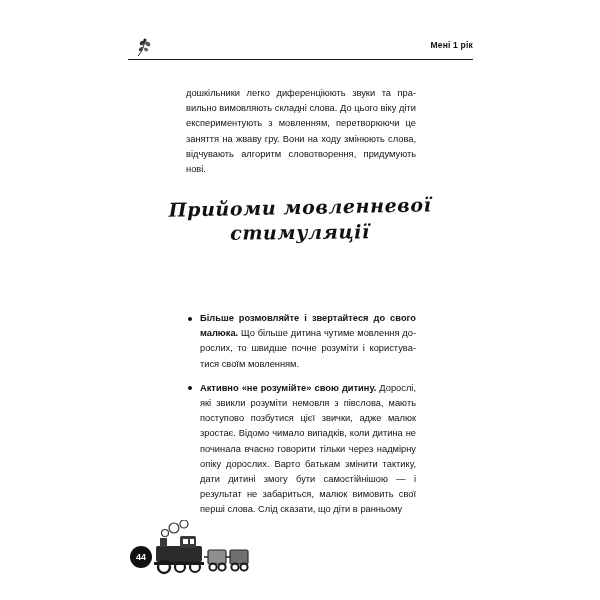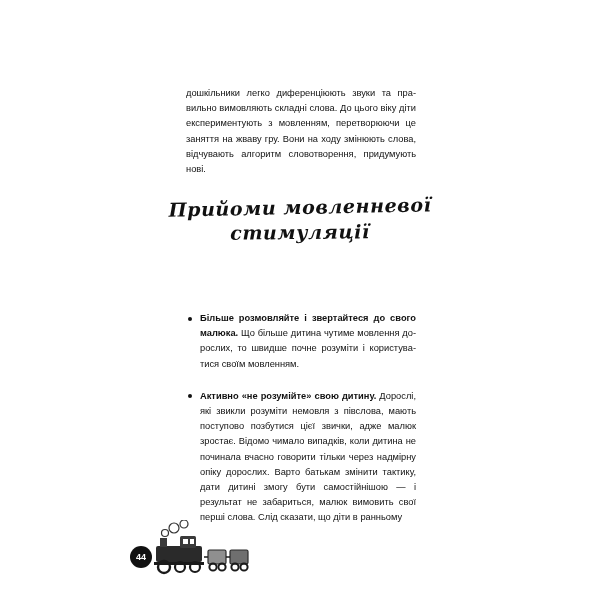--- a/index.html
+++ b/index.html
@@ -109,21 +109,21 @@
     list-style: none;
   }
   .bullets li {
     position: relative;
     padding-left: 14px;
     font-size: 9.3px;
     line-height: 15.2px;
     color: #111111;
     text-align: justify;
   }
-  .bullets li + li { margin-top: 17px; }
+  .bullets li + li { margin-top: 9px; }
   .bullets li .dot {
     position: absolute;
     left: 2px;
     top: 5.5px;
     width: 4px;
     height: 4px;
     border-radius: 50%;
     background: #111111;
   }
   .lead {
@@ -159,20 +159,34 @@
     top: 0;
     width: 110px;
     height: 58px;
   }
 </style>
 </head>
 <body>
 
 <div class="page">
 
+  <div class="header">
+    <span class="header-ornament">
+      <svg width="26" height="24" viewBox="0 0 26 24">
+        <path d="M6 20 C10 16 12 10 13 4" stroke="#222" stroke-width="1" fill="none"></path>
+        <path d="M13 5 C9 4 7 6 8 9 C11 10 13 8 13 5 Z" fill="#333"></path>
+        <path d="M13 6 C17 5 19 7 18 10 C15 11 13 9 13 6 Z" fill="#555"></path>
+        <path d="M11 11 C8 11 6 13 7 15 C10 16 11 14 11 11 Z" fill="#444"></path>
+        <path d="M12 12 C15 11 17 13 16 15 C13 16 12 15 12 12 Z" fill="#666"></path>
+        <circle cx="13" cy="4" r="1.6" fill="#222"></circle>
+      </svg>
+    </span>
+    <div class="header-rule"></div>
+    <div class="header-title">Мені 1 рік</div>
+  </div>
 
   <div class="column">
     <p class="para">дошкільники легко диференціюють звуки та пра­вильно вимовляють складні слова. До цього віку діти експериментують з мовленням, перетворю­ючи це заняття на жваву гру. Вони на ходу зміню­ють слова, відчувають алгоритм словотворення, придумують нові.</p>
   </div>
 
   <div class="section-heading">
     <span class="line1">Прийоми мовленневої</span>
     <span class="line2">стимуляції</span>
   </div>
 

